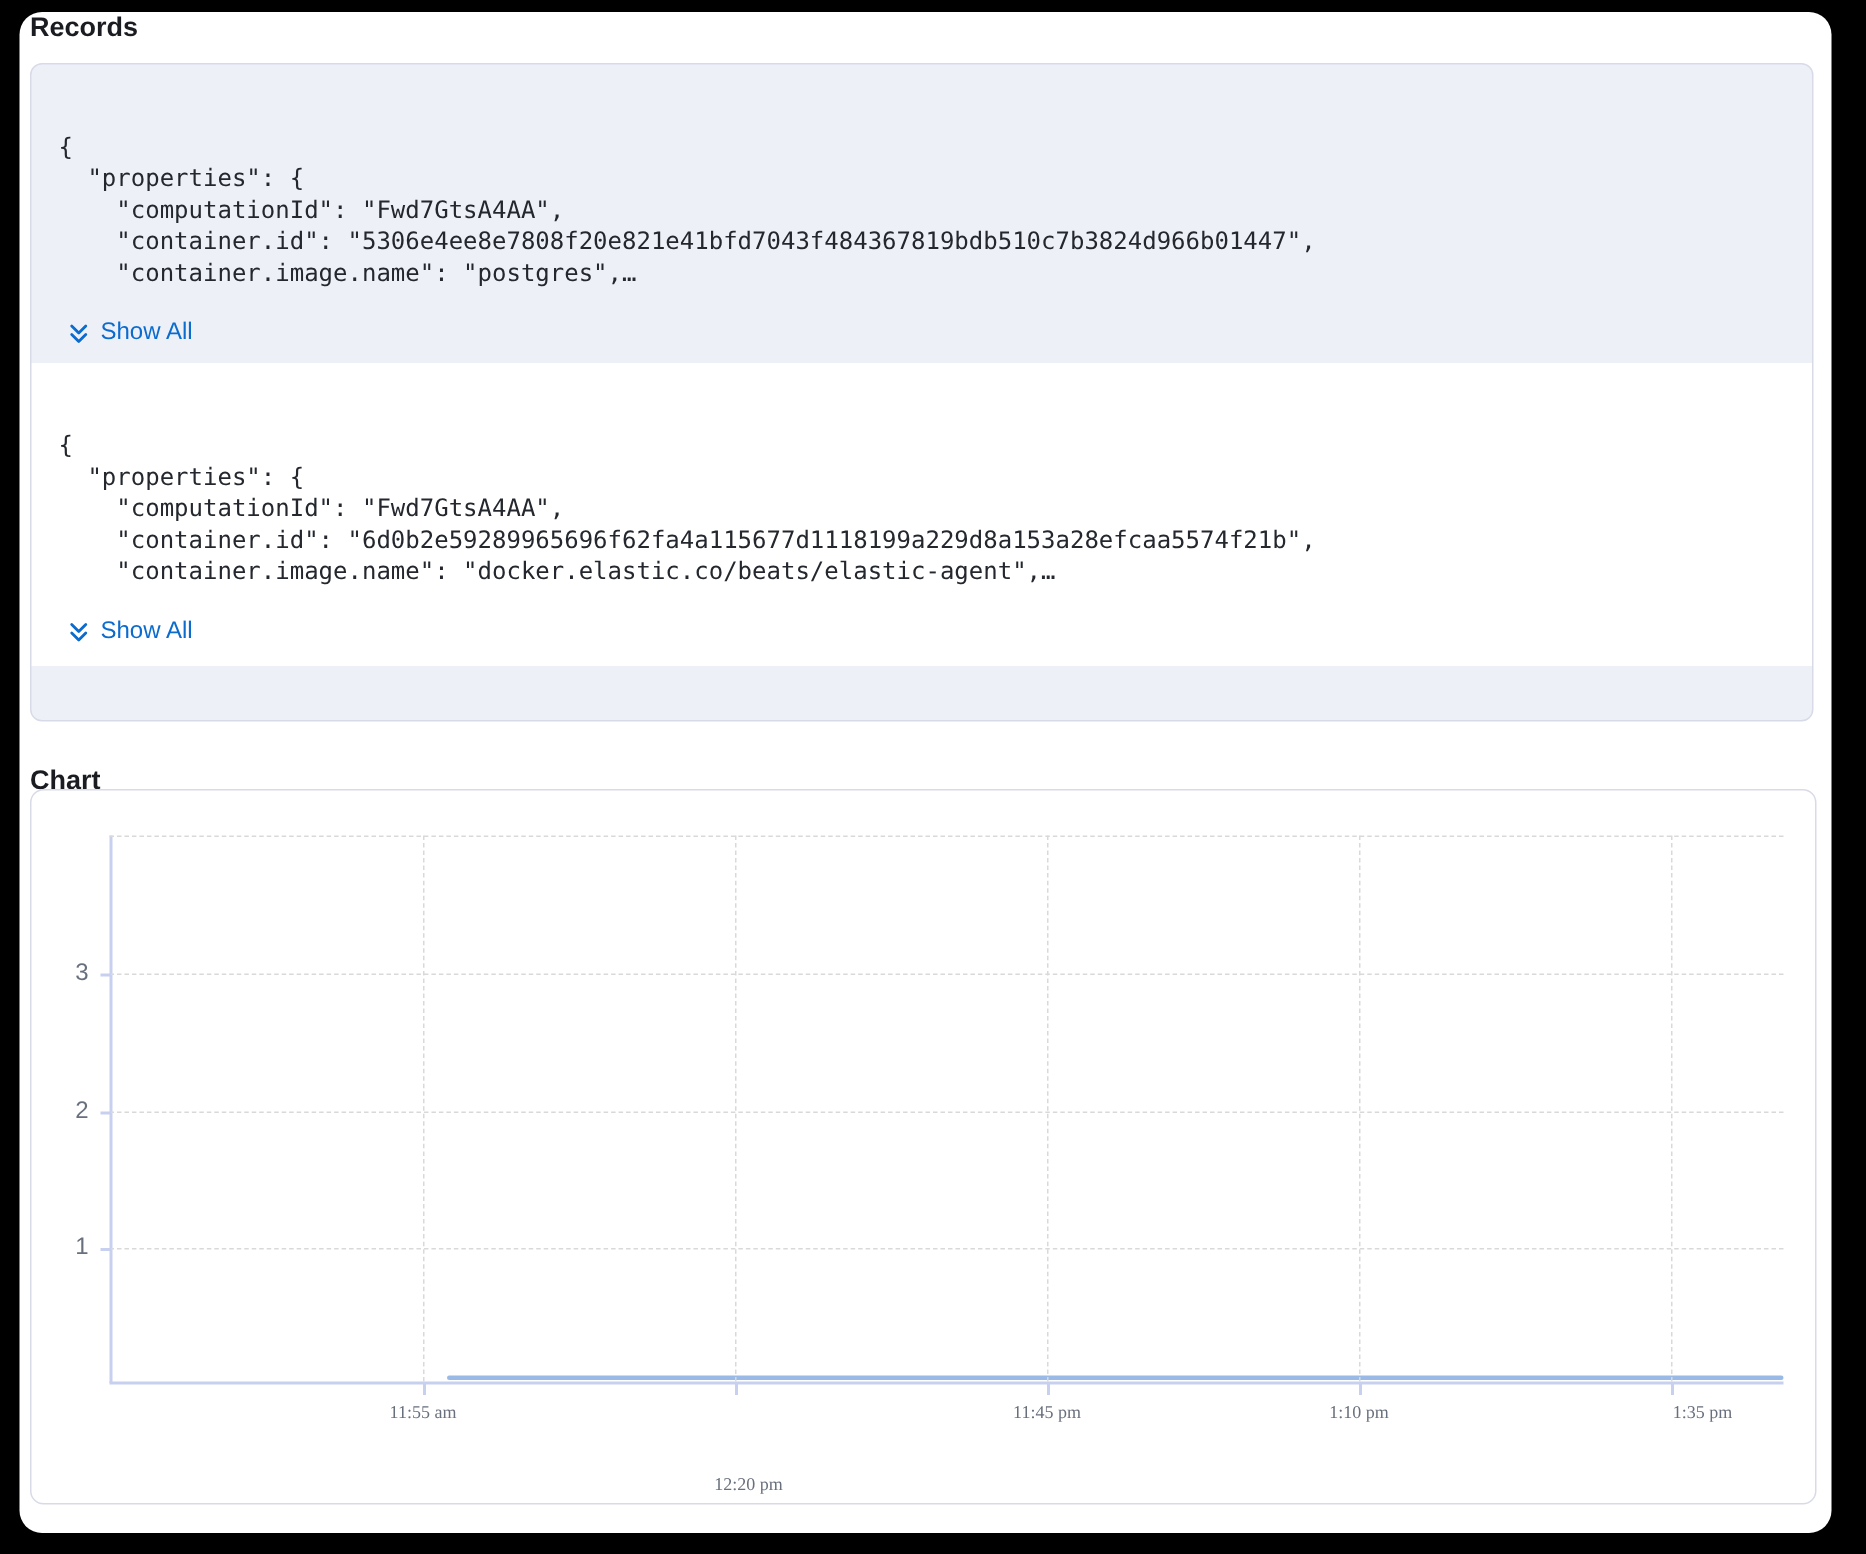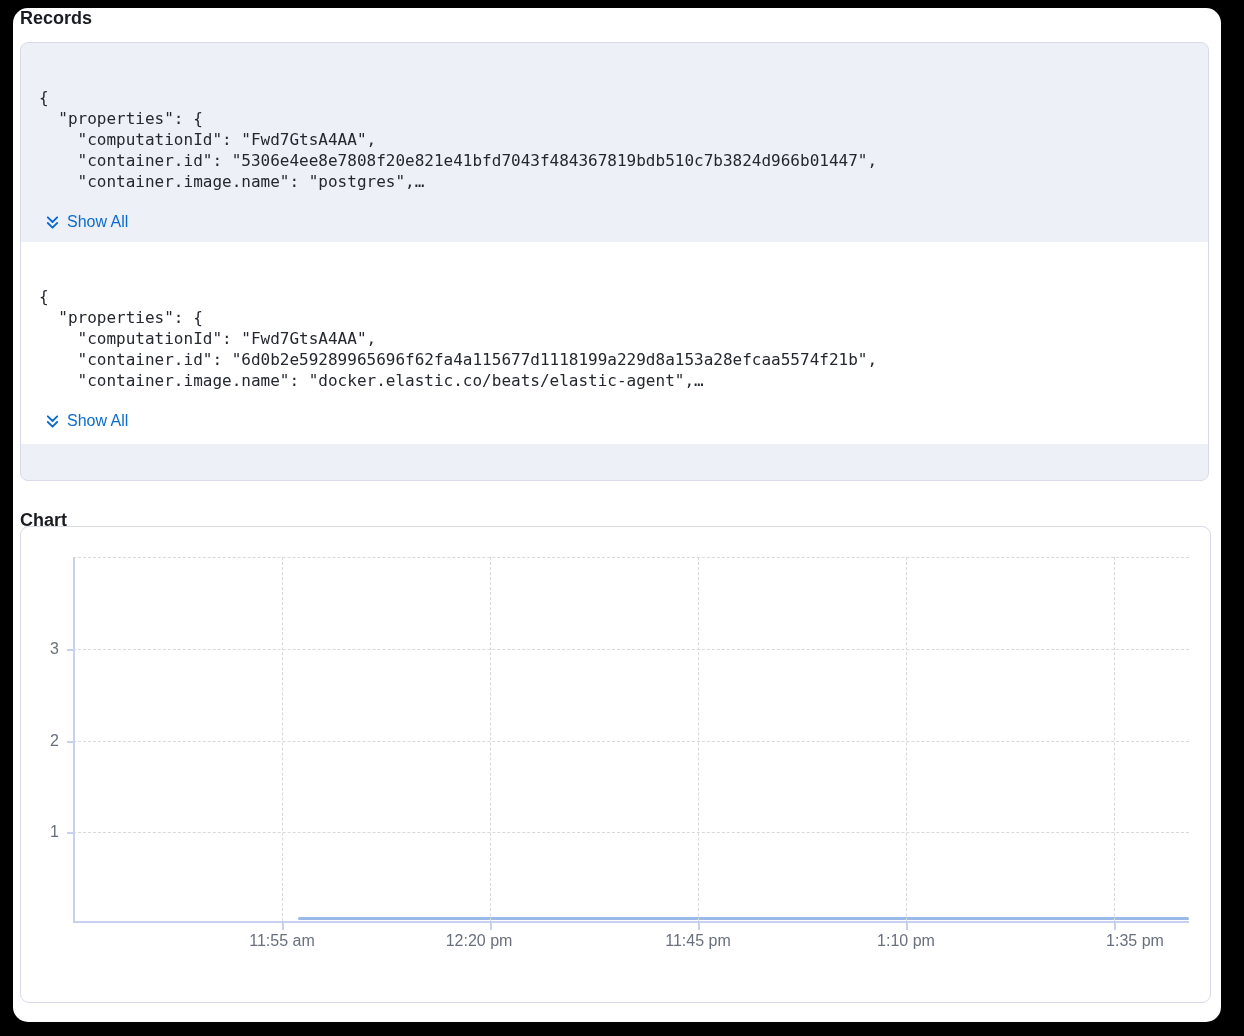--- a/index.html
+++ b/index.html
@@ -74,21 +74,21 @@
   }
   .tick-x {
     position:absolute; width:2px; height:8px; top:395px; background:#c7d0ef;
   }
   .ylabel {
     position:absolute; left:0; width:38px; text-align:right;
     font-size:16px; color:#69707d; line-height:16px;
   }
   .xlabel {
     position:absolute; top:405px; width:120px; margin-left:-60px; text-align:center;
-    font-size:16px; color:#69707d; line-height:18px;
+    font-size:12px; color:#69707d; line-height:18px;font-family:Liberation Serif, serif;
   }
   .data-line {
     position:absolute; left:277px; top:390px; width:891px; height:3px;
     background:#99bae7; border-radius:2px;
   }
 </style>
 </head>
 <body>
 
 <div class="page">
@@ -148,21 +148,21 @@
         <div class="ylabel" style="top: 297px;">1</div>
         <div class="tick-y" style="top: 214px;"></div>
         <div class="ylabel" style="top: 206px;">2</div>
         <div class="tick-y" style="top: 122px;"></div>
         <div class="ylabel" style="top: 114px;">3</div>
         <div class="gridline-v" style="left: 261px;"></div>
         <div class="tick-x" style="left: 261px;"></div>
         <div class="xlabel" style="left: 261px;">11:55 am</div>
         <div class="gridline-v" style="left: 469px;"></div>
         <div class="tick-x" style="left: 469px;"></div>
-        <div class="xlabel" style="left: 458px;">12:20 pm</div>
+        <div class="xlabel" style="left: 478px; margin-top: 48px;">12:20 pm</div>
         <div class="gridline-v" style="left: 677px;"></div>
         <div class="tick-x" style="left: 677px;"></div>
         <div class="xlabel" style="left: 677px;">11:45 pm</div>
         <div class="gridline-v" style="left: 885px;"></div>
         <div class="tick-x" style="left: 885px;"></div>
         <div class="xlabel" style="left: 885px;">1:10 pm</div>
         <div class="gridline-v" style="left: 1093px;"></div>
         <div class="tick-x" style="left: 1093px;"></div>
         <div class="xlabel" style="left: 1114px;">1:35 pm</div>
       </div>

